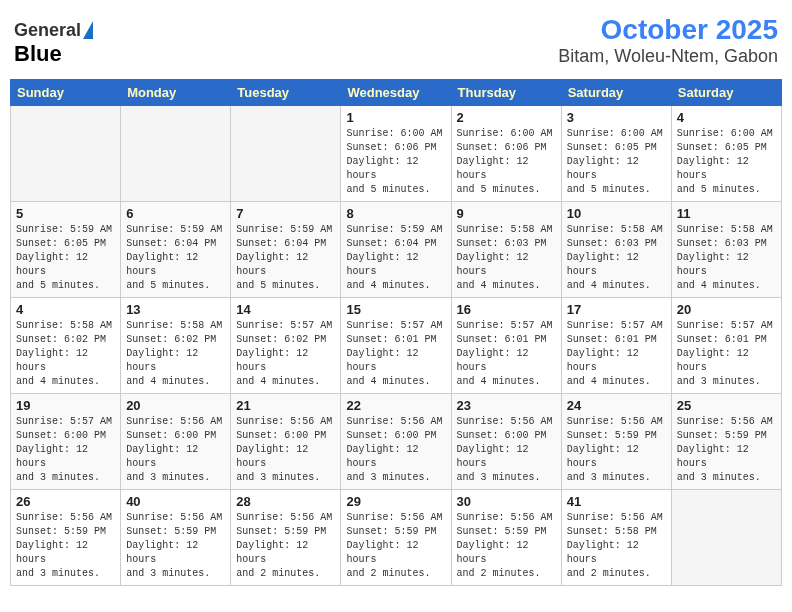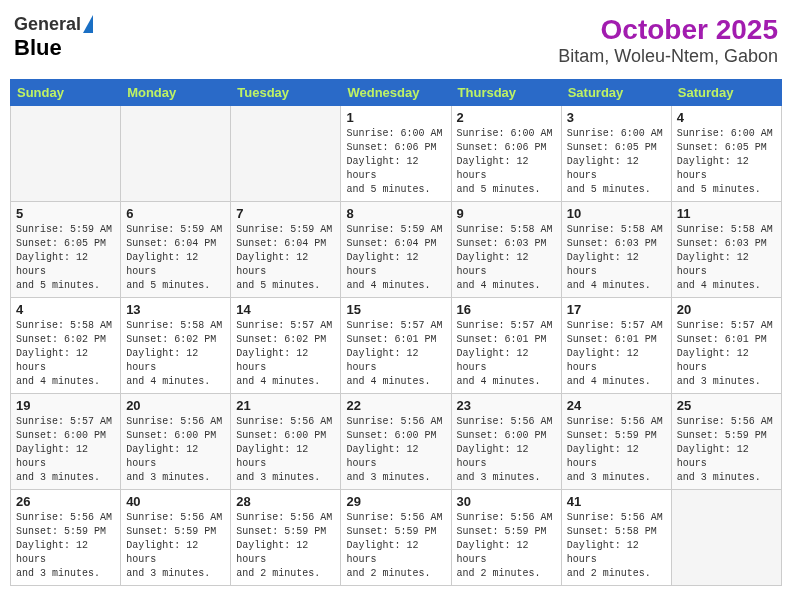--- a/index.html
+++ b/index.html
@@ -6,21 +6,21 @@
     body {
       font-family: Arial, sans-serif;
       background: #fff;
       width: 792px;
       min-height: 612px;
       padding: 10px;
     }
     .header {
       display: flex;
       justify-content: space-between;
-      align-items: flex-start;
+      align-items: flex-end;
       margin-bottom: 8px;
       padding: 4px 4px;
     }
     .logo {
       display: flex;
       flex-direction: column;
       align-items: flex-start;
     }
     .logo-text {
       display: flex;
@@ -43,34 +43,34 @@
       border-bottom: 18px solid #1a6fc4;
       margin-left: 2px;
       margin-bottom: 2px;
     }
     .title-section {
       text-align: right;
     }
     .month-title {
       font-size: 28px;
       font-weight: bold;
-      color: #a21caf;
+      color: #3b82f6;
     }
     .location-title {
       font-size: 18px;
       color: #444;
     }
     .calendar {
       width: 100%;
       border-collapse: collapse;
       border: 1px solid #bbb;
     }
     .calendar th {
       background-color: #2a6ac8;
-      color: #bef264;
+      color: #fef9c3;
       text-align: left;
       padding: 5px 6px;
       font-size: 13px;
       border: 1px solid #2a6ac8;
       margin-left: 47px;
     }
     .calendar td {
       vertical-align: top;
       padding: 4px 5px;
       border: 1px solid #ccc;

